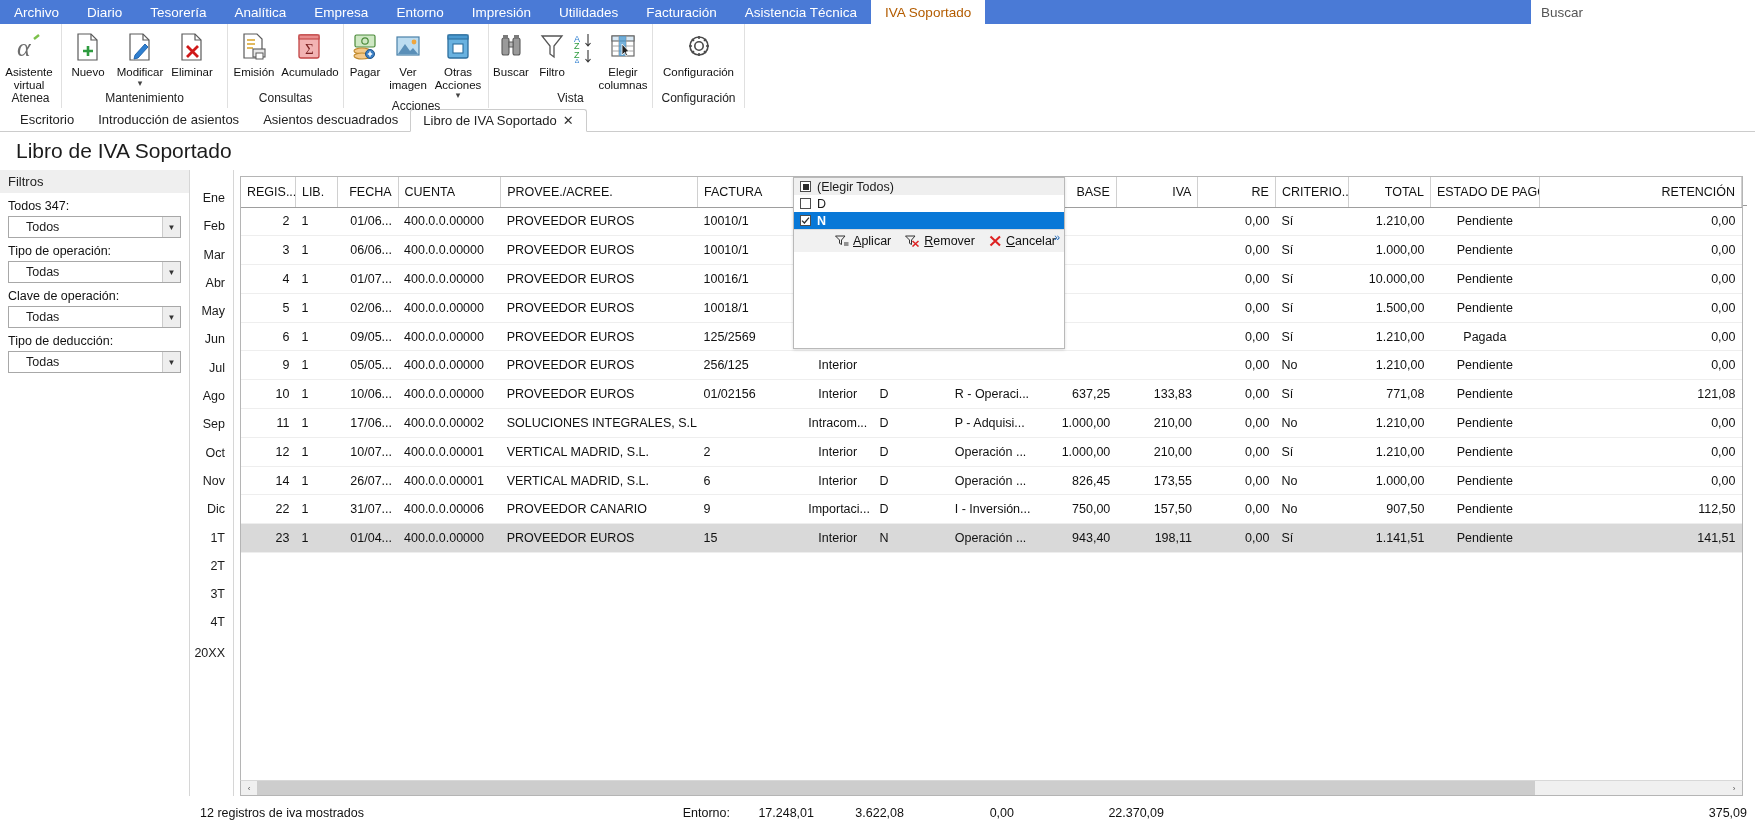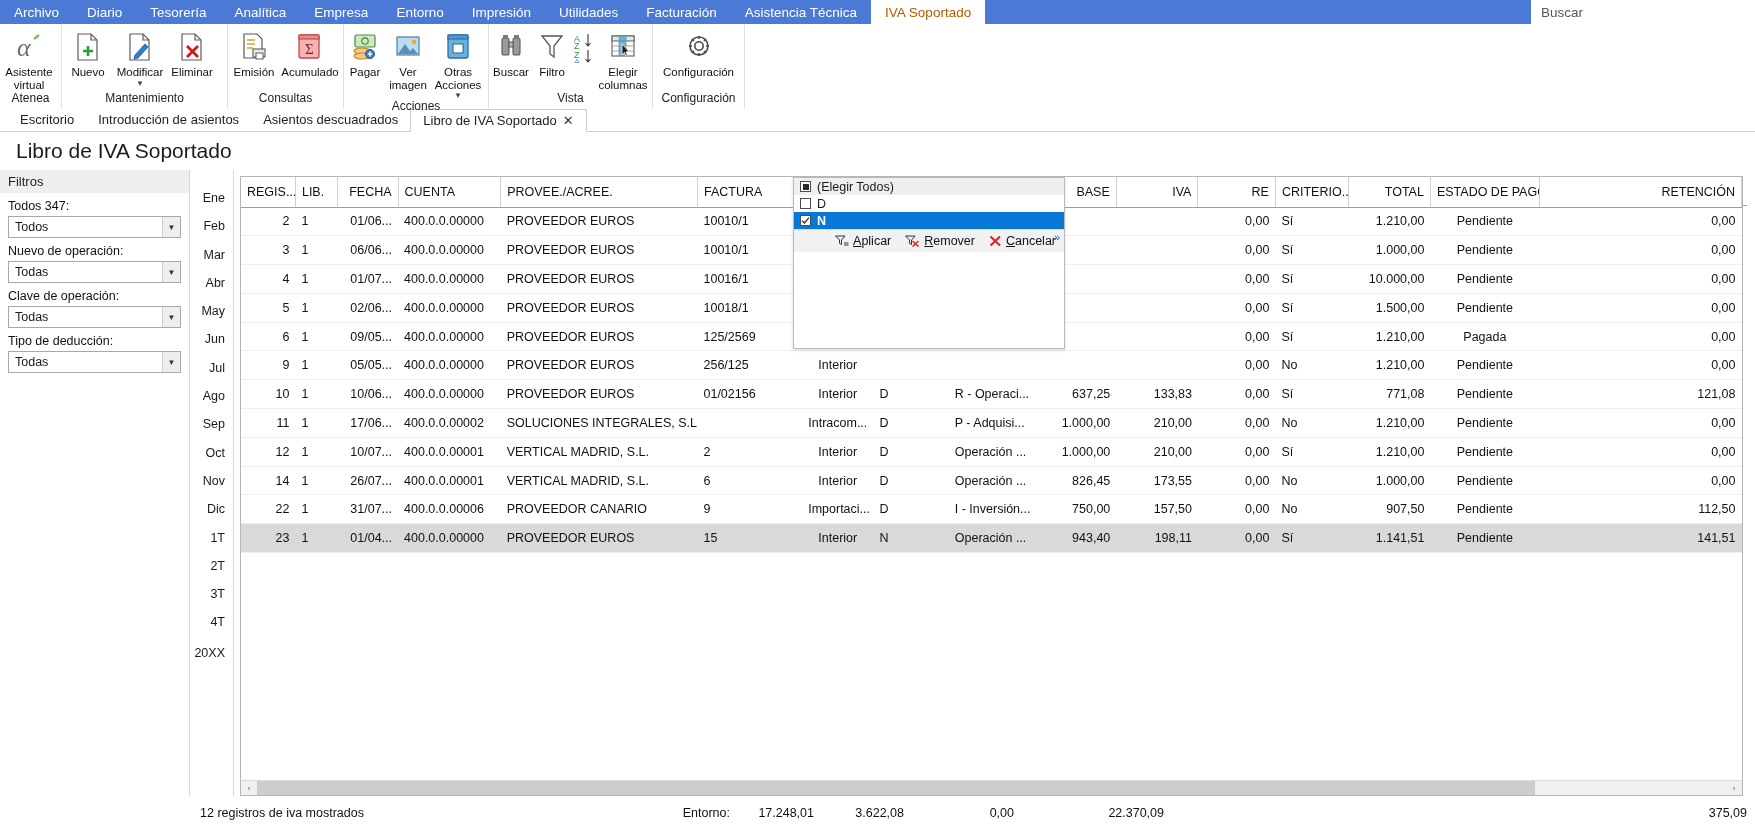--- a/index.html
+++ b/index.html
@@ -174,21 +174,21 @@
     padding: 6px 8px 3px 8px;
     color: #111;
   }
   .filt-select {
     margin: 0 8px;
     height: 22px;
     border: 1px solid #a8a8a8;
     background: #ffffff;
     display: flex; align-items: center;
     font-size: 12.5px;
-    padding-left: 6px;
+    padding-left: 17px;
     position: relative;
   }
   .filt-select .arrow {
     position: absolute; right: 0; top: 0; bottom: 0;
     width: 18px;
     background: #eeeeee;
     border-left: 1px solid #cccccc;
     display: flex; align-items: center; justify-content: center;
     font-size: 8px; color: #333;
   }
@@ -604,21 +604,21 @@
 
   <div class="filters">
     <div class="filters-head">Filtros</div>
 
     <div class="filt-label">Todos 347:</div>
     <div class="filt-select">
       <span>Todos</span>
       <span class="arrow">▼</span>
     </div>
 
-    <div class="filt-label">Nuevo de operación:</div>
+    <div class="filt-label">Tipo de operación:</div>
     <div class="filt-select">
       <span>Todas</span>
       <span class="arrow">▼</span>
     </div>
 
     <div class="filt-label">Clave de operación:</div>
     <div class="filt-select">
       <span>Todas</span>
       <span class="arrow">▼</span>
     </div>

